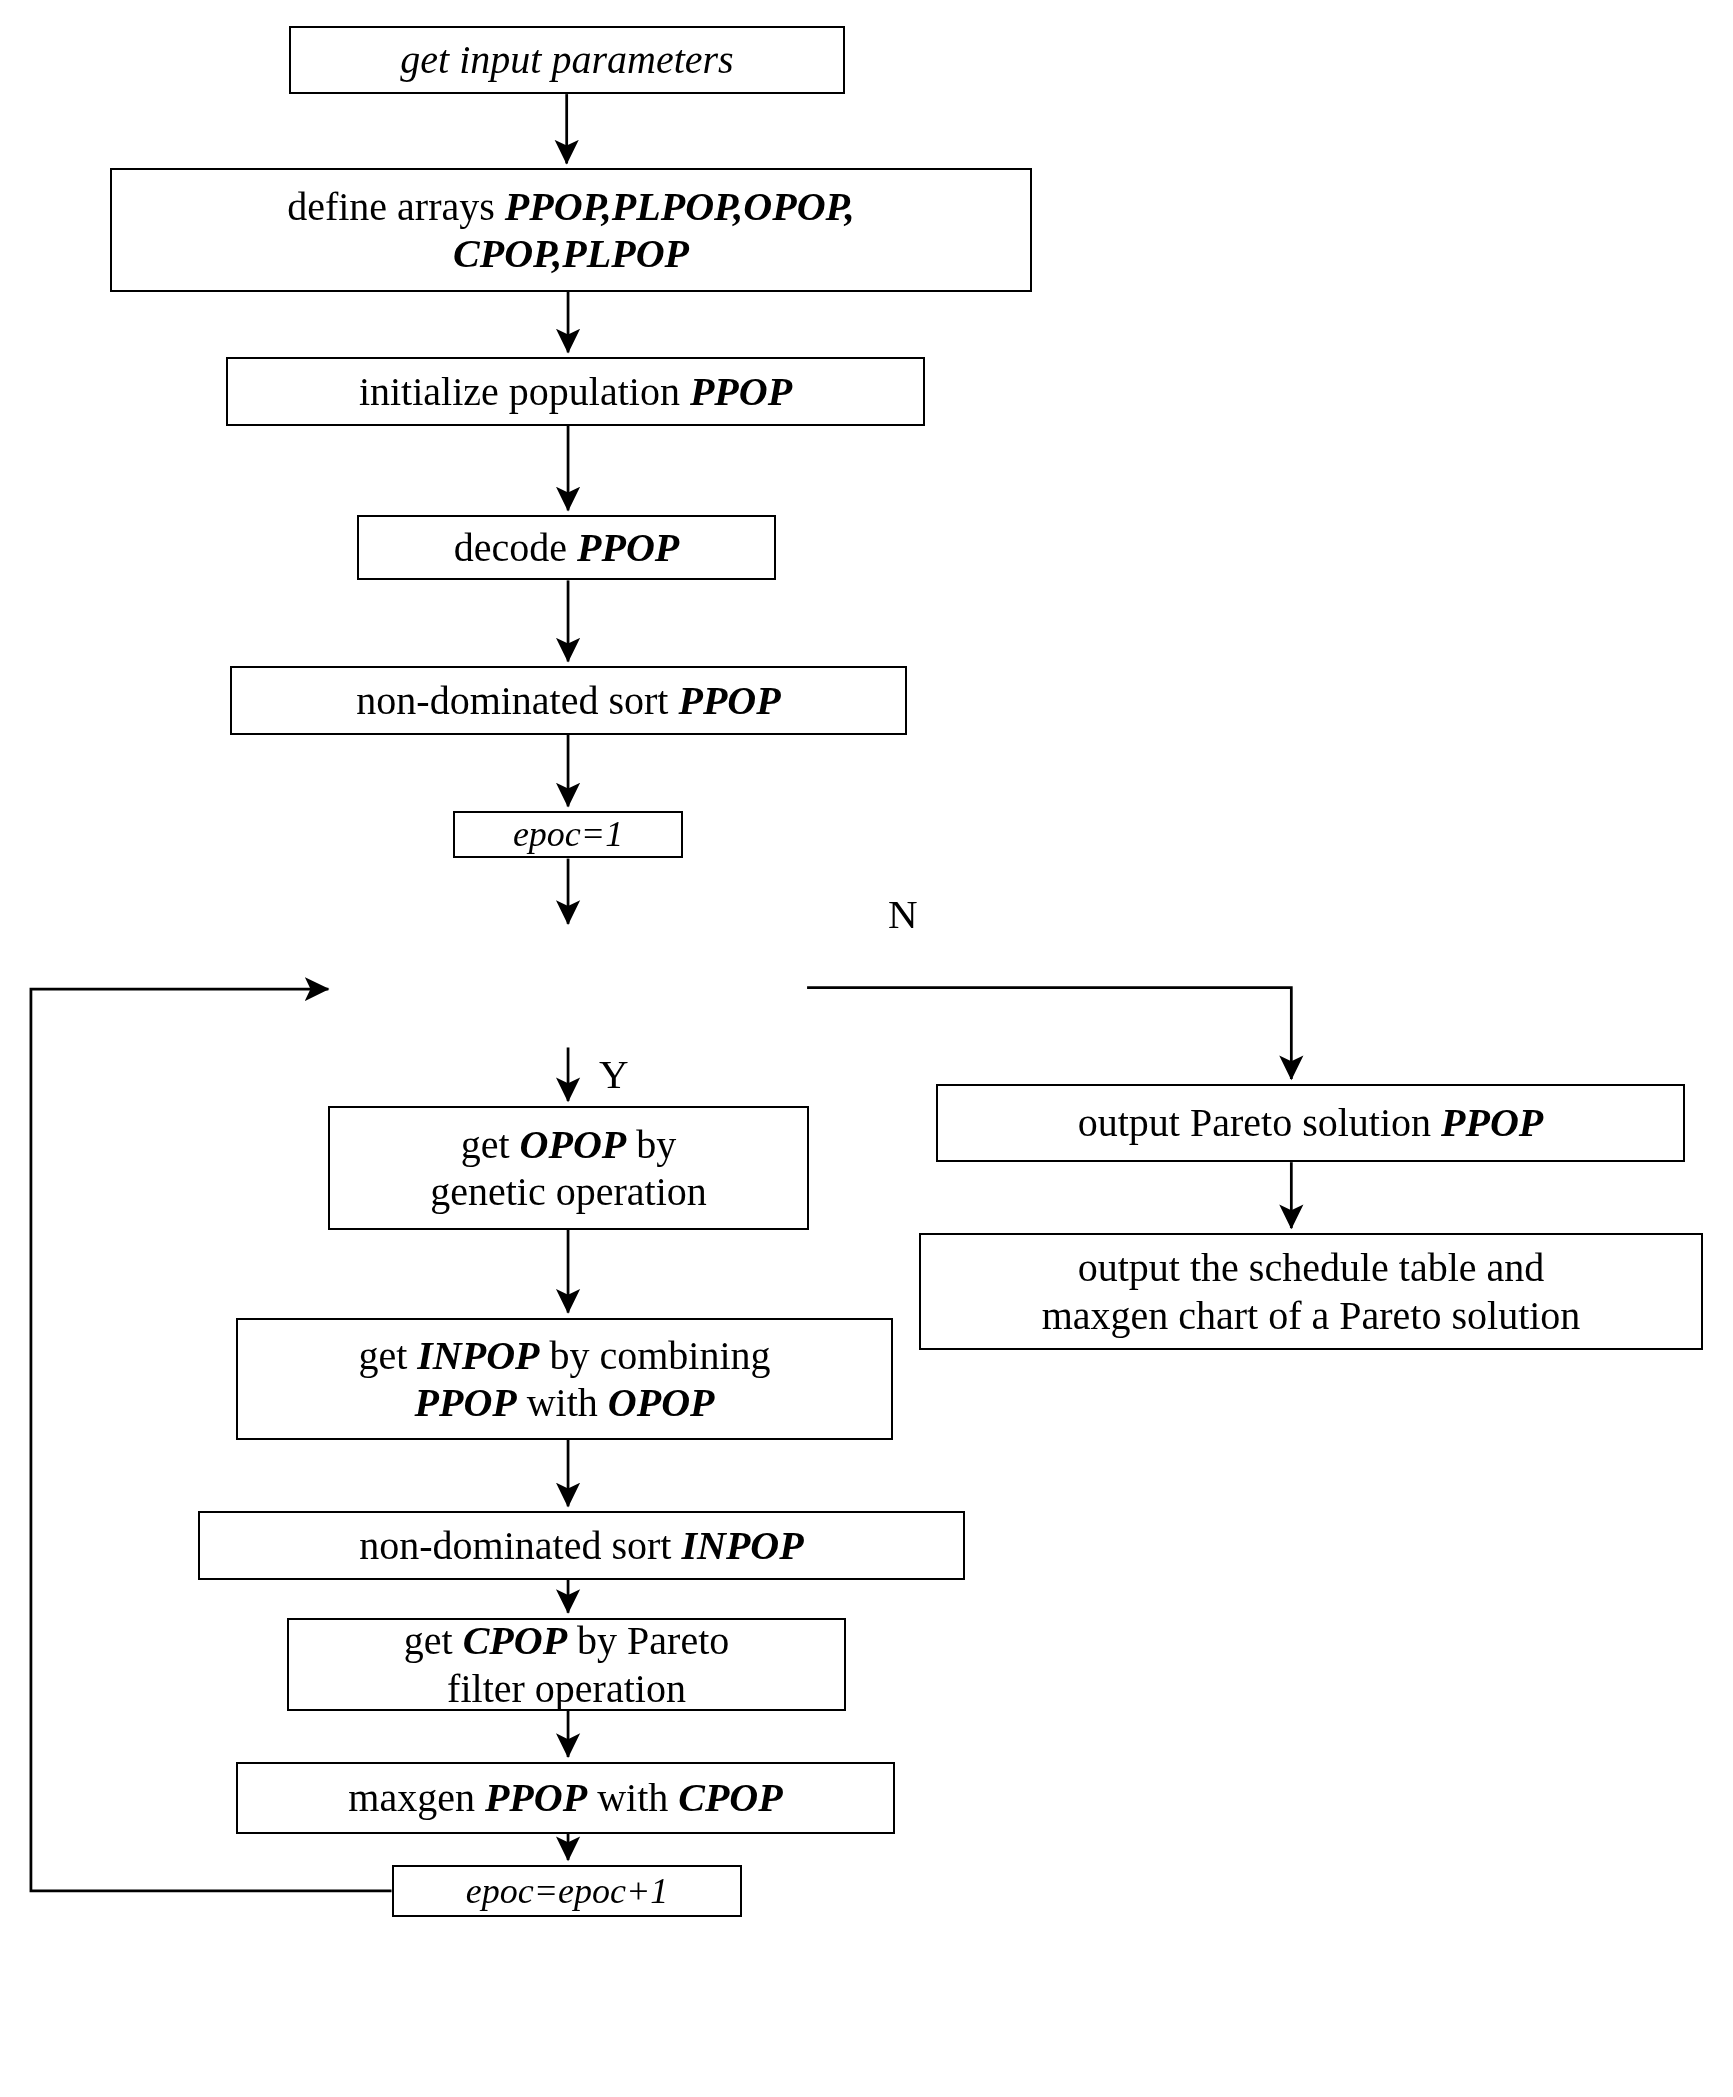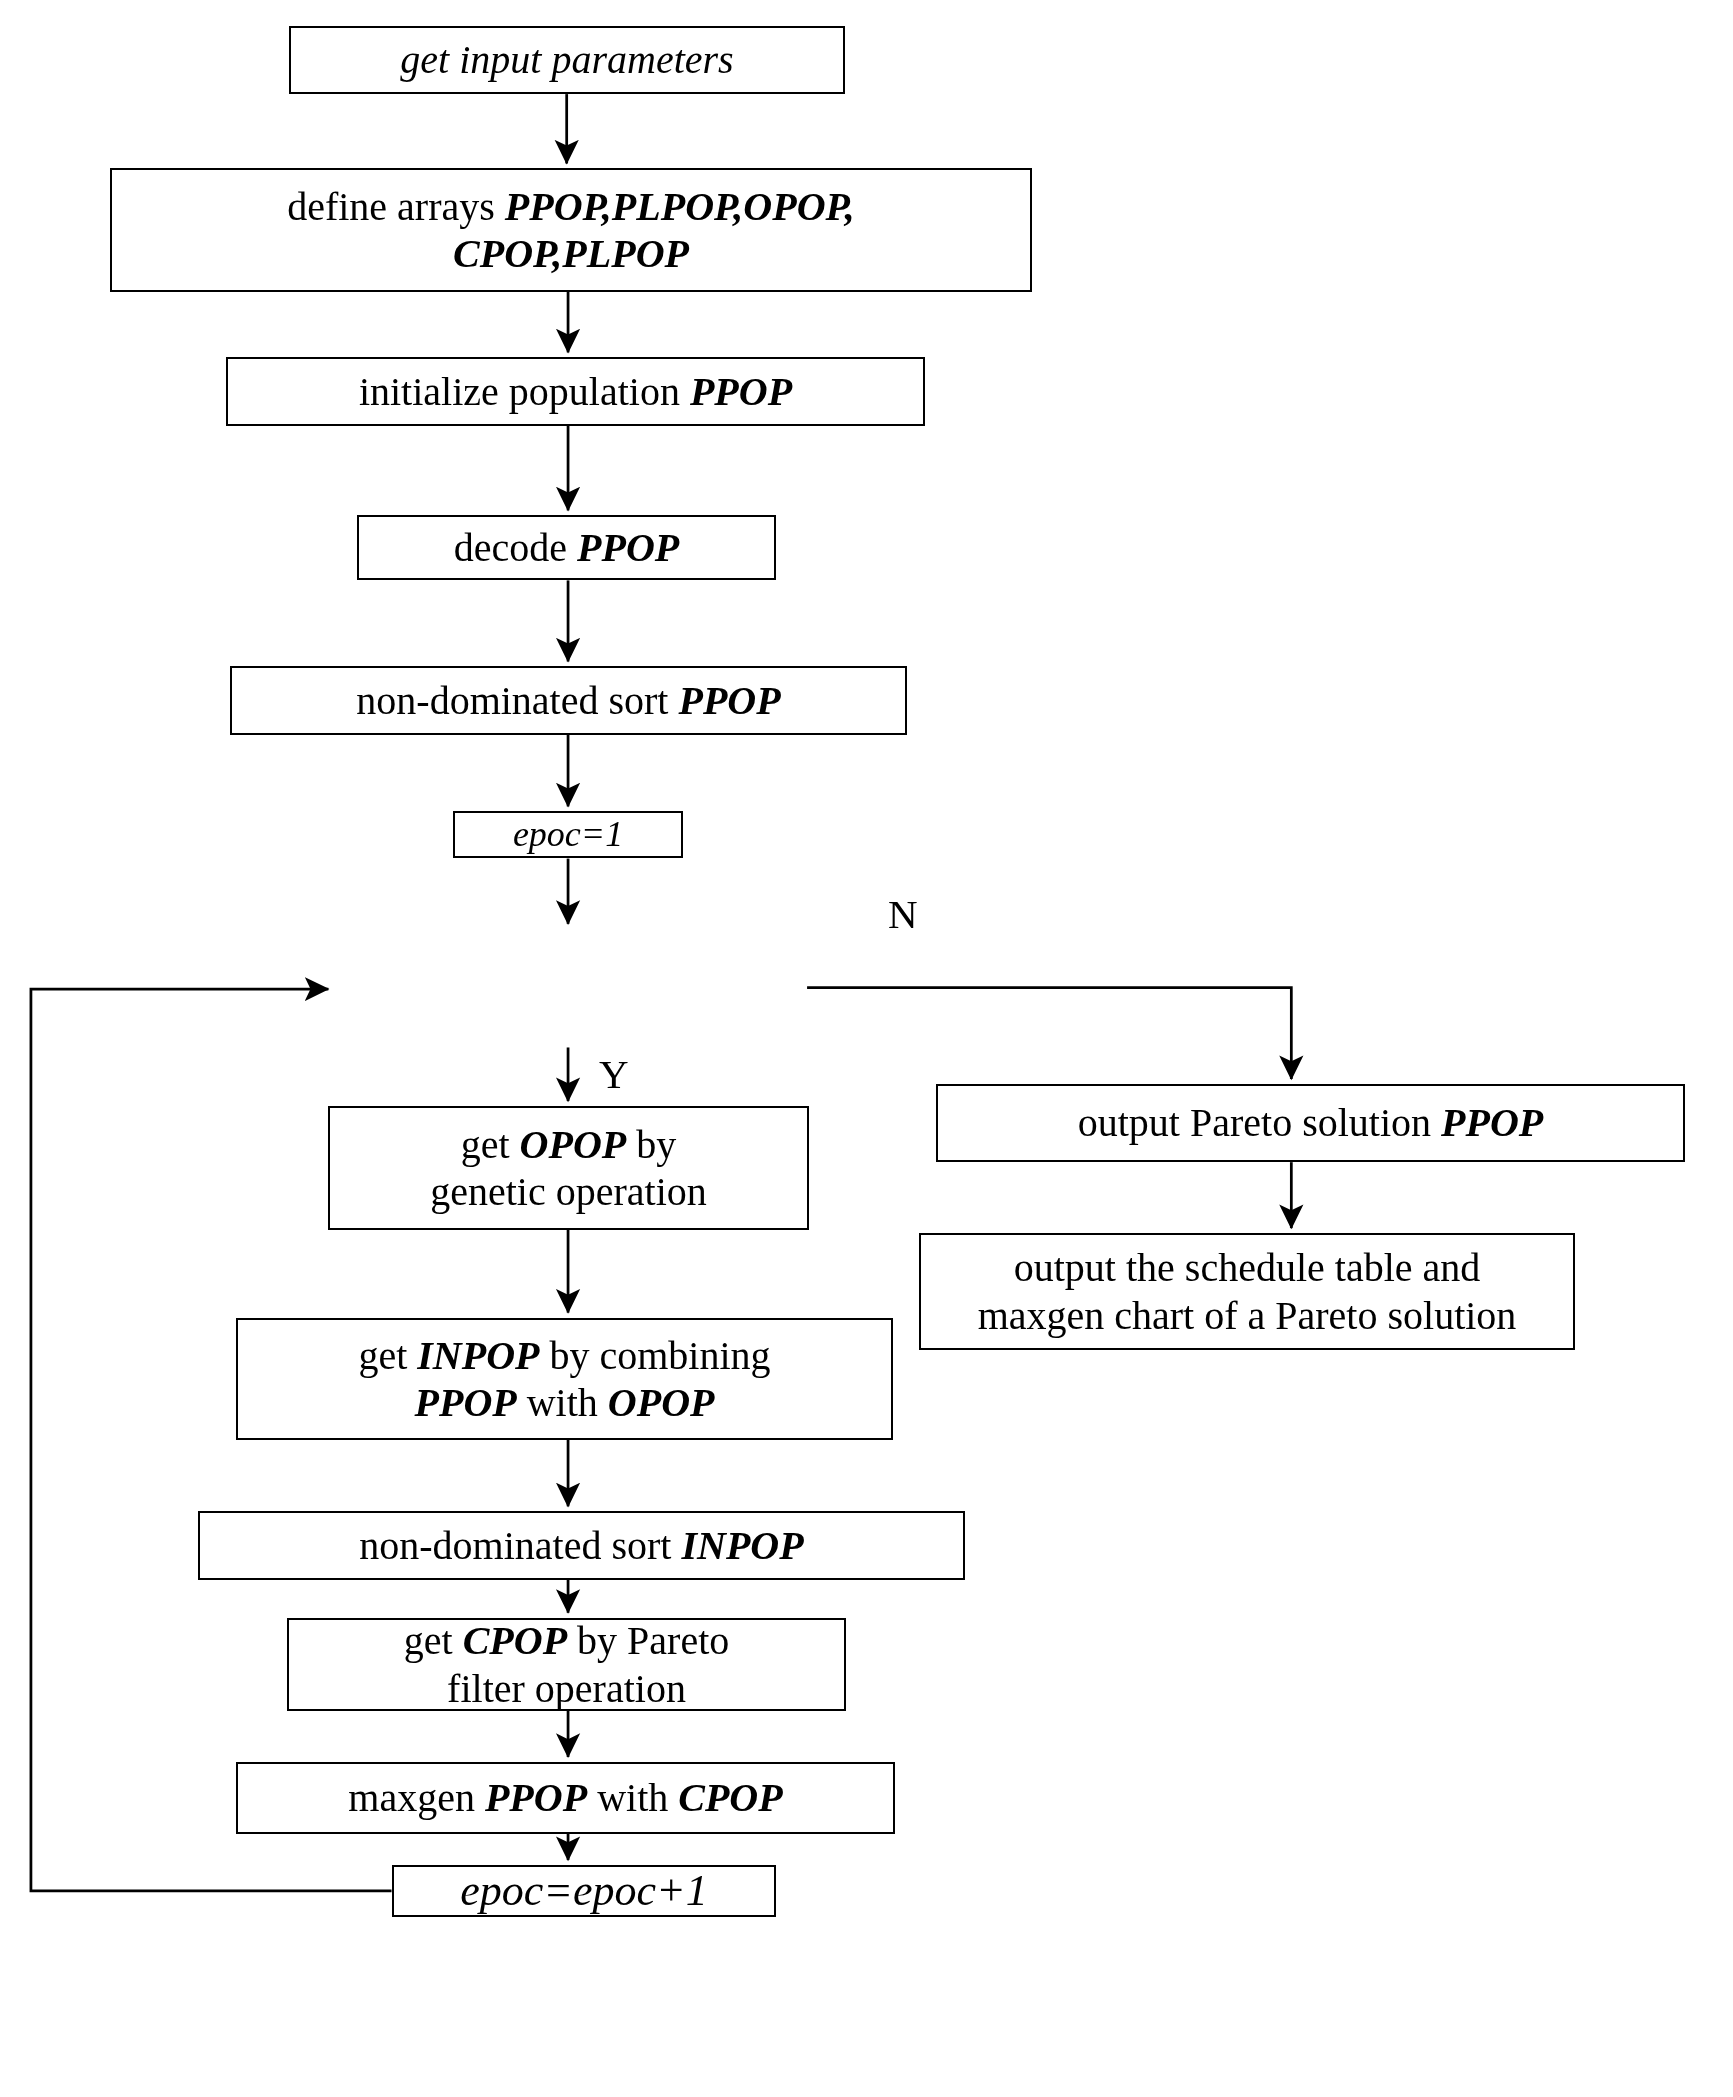--- a/index.html
+++ b/index.html
@@ -178,31 +178,31 @@
       <span>filter operation</span>
     </span>
   </div>
 
   <div class="node" style="left:236px; top:1762px; width:659px; height:72px;">
     <span class="t">
       <span>maxgen </span><span class="var">PPOP</span><span> with </span><span class="var">CPOP</span>
     </span>
   </div>
 
-  <div class="node" style="left:392px; top:1865px; width:384px; height:52px; font-size:44px;">
+  <div class="node" style="left:392px; top:1865px; width:350px; height:52px; font-size:36px;">
     <span class="t ital">epoc=epoc+1</span>
   </div>
 
   <div class="node" style="left:936px; top:1084px; width:749px; height:78px;">
     <span class="t">
       <span>output Pareto solution </span><span class="var">PPOP</span>
     </span>
   </div>
 
-  <div class="node" style="left:919px; top:1233px; width:656px; height:117px;">
+  <div class="node" style="left:919px; top:1233px; width:784px; height:117px;">
     <span class="t">
       <span>output the schedule table and</span><br>
       <span>maxgen chart of a Pareto solution</span>
     </span>
   </div>
 
 </div>
 
 
 </body></html>

